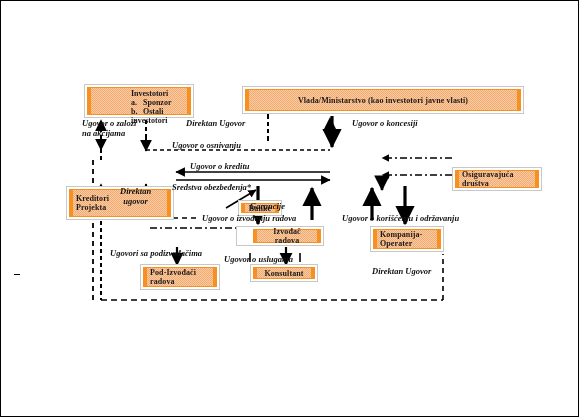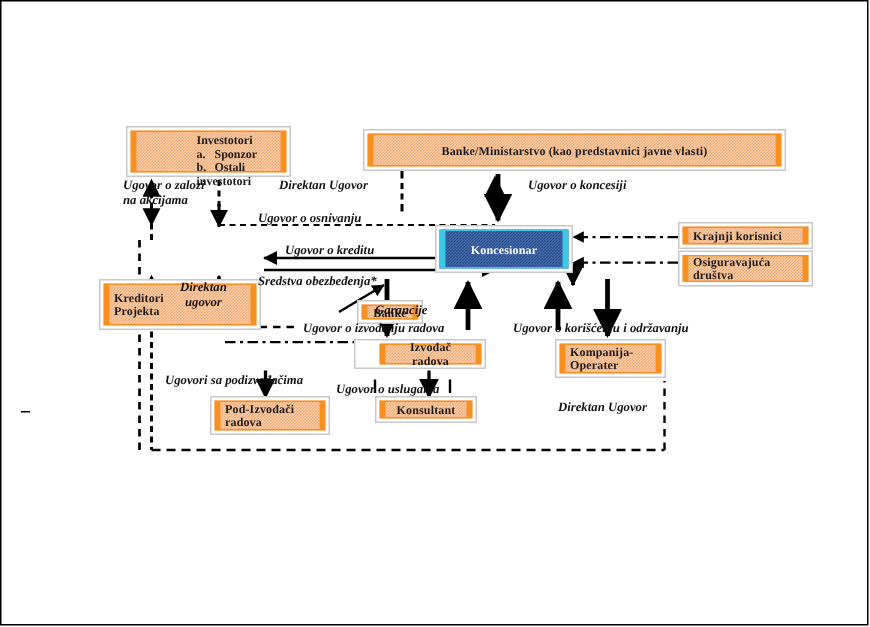--- a/index.html
+++ b/index.html
@@ -185,42 +185,32 @@
       <div class="invlist">
         <span class="row">Investotori</span>
         <span class="row"><span class="bullet">a.</span><span>Sponzor</span></span>
         <span class="row"><span class="bullet">b.</span><span>Ostali investotori</span></span>
       </div>
     </div>
   </div>
 
   <div class="node center" style="left:242px; top:86px; width:282px; height:28px;">
     <div class="inner">
-      <span class="label">Banke/Ministarstvo (kao predstavnici javne vlasti)</span>
+      <span class="label">Vlada/Ministarstvo (kao investotori javne vlasti)</span>
     </div>
   </div>
 
   <div class="node" style="left:66px; top:150px; width:108px; height:34px;margin-top:36px;">
     <div class="inner">
       <span class="label">Kreditori
 Projekta</span>
     </div>
   </div>
 
-  <div class="node blue center" style="left:290px; top:150px; width:92px; height:32px;">
-    <div class="inner">
-      <span class="label">Koncesionar</span>
-    </div>
-  </div>
-
-  <div class="node" style="left:452px; top:148px; width:90px; height:18px;">
-    <div class="inner">
-      <span class="label">Krajnji korisnici</span>
-    </div>
-  </div>
+
 
   <div class="node" style="left:452px; top:167px; width:90px; height:24px;">
     <div class="inner">
       <span class="label">Osiguravajuća
 društva</span>
     </div>
   </div>
 
   <div class="node center" style="left:190px; top:200px; width:44px; height:16px;margin-left:48px;">
     <div class="inner">

